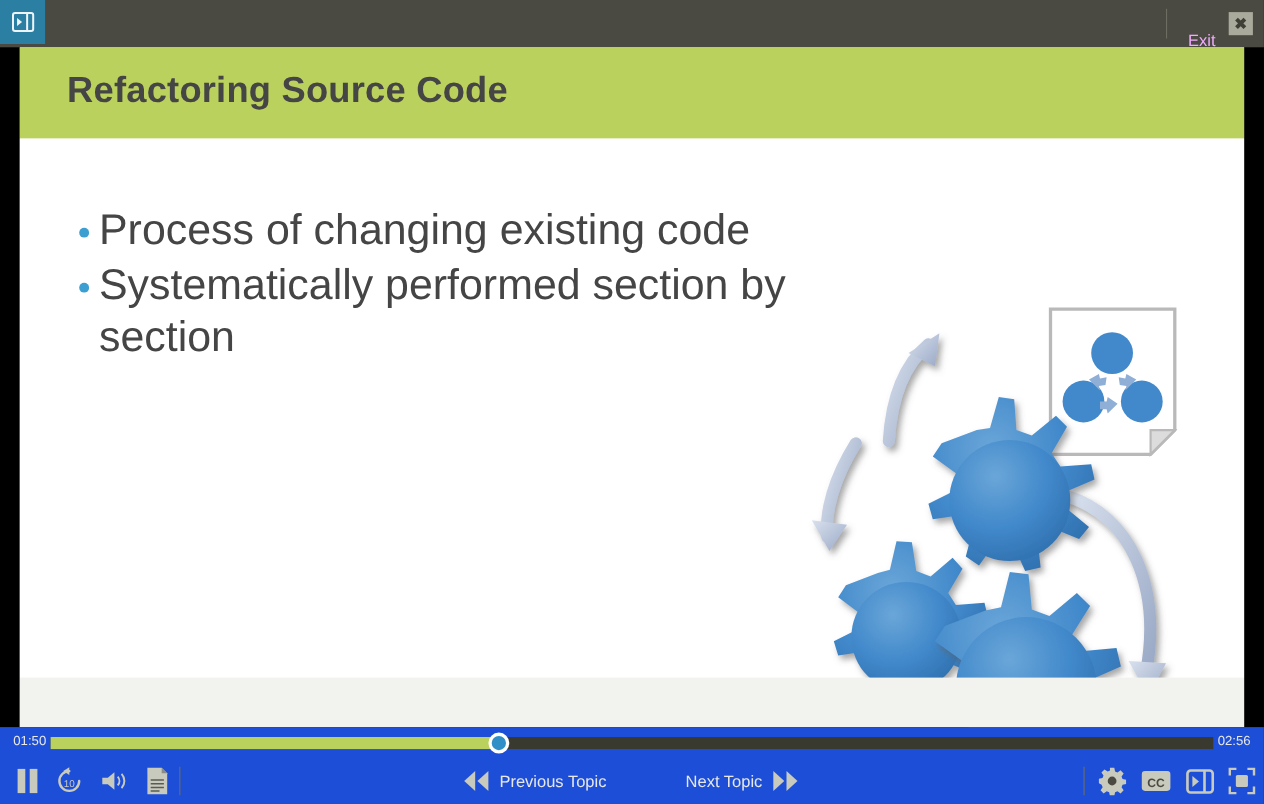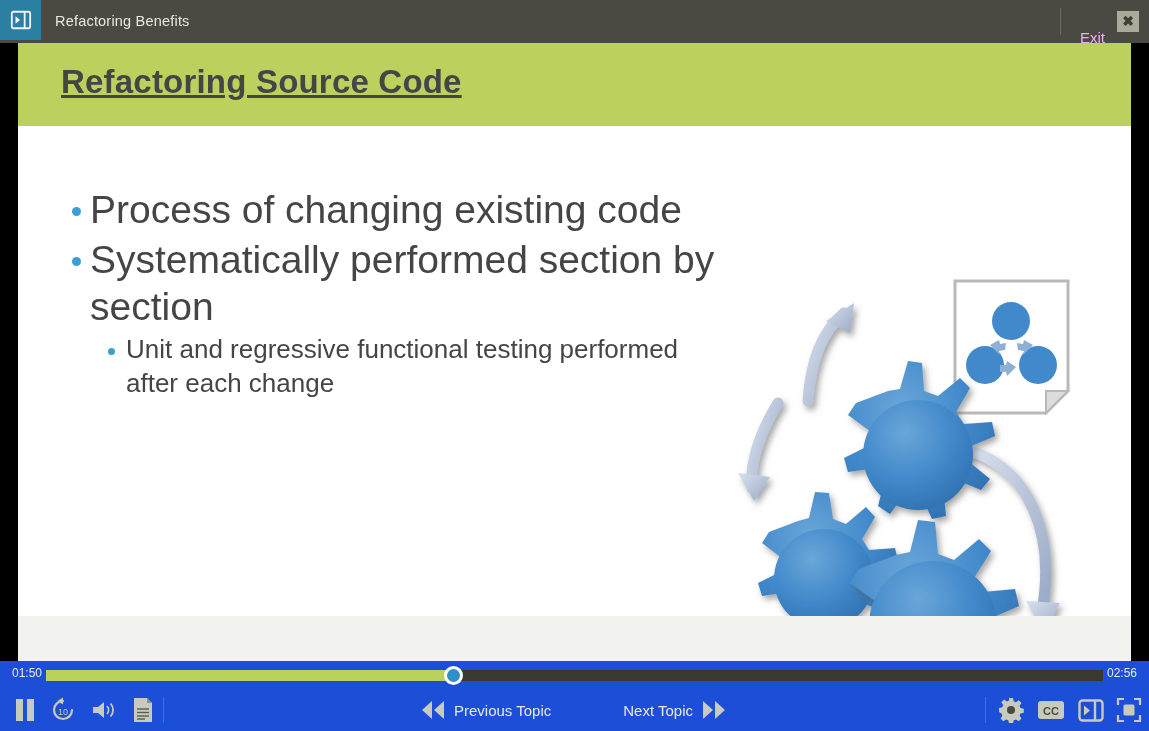--- a/index.html
+++ b/index.html
@@ -16,21 +16,21 @@
   .hdr-sep{position:absolute;right:88px;top:8px;width:1px;height:27px;background:#6d6d63;}
   .exit-btn{position:absolute;right:44px;top:16px;height:54px;line-height:43px;color:#f0abfc;
     font-size:15px;cursor:pointer;}
   .close-btn{position:absolute;right:10px;top:11px;width:22px;height:21px;background:#a9aa9c;
     color:#3f3f38;font-size:14px;font-weight:bold;line-height:21px;text-align:center;cursor:pointer;}
 
   
   .stage{position:absolute;left:18px;top:43px;width:1113px;height:618px;background:#fff;}
   .title-band{position:absolute;left:0;top:0;width:1113px;height:83px;background:#bbd15e;}
   .slide-title{position:absolute;left:43px;top:20px;font-size:33px;font-weight:bold;color:#454545;
-    letter-spacing:.2px;text-decoration:underline;}
+    letter-spacing:.2px;}
   .slide-body{position:absolute;left:0;top:83px;width:1113px;height:490px;background:#fff;}
   .under-strip{position:absolute;left:0;top:573px;width:1113px;height:45px;background:#f2f2ef;}
 
   .bullets{position:absolute;left:40px;top:60px;width:660px;}
   .b1{position:relative;padding-left:32px;font-size:39px;color:#454545;line-height:1.22;margin-bottom:2px;}
   .b2{position:relative;padding-left:68px;font-size:26px;color:#454545;line-height:1.30;margin-bottom:1px;}
   .b1::before{content:"";position:absolute;left:14px;top:.55em;width:9px;height:9px;border-radius:50%;
     background:#3d9fd1;}
   .b2::before{content:"";position:absolute;left:50px;top:.58em;width:7px;height:7px;border-radius:50%;
     background:#3d9fd1;}
@@ -60,38 +60,36 @@
 <div class="player">
 
   <div class="header">
     <div class="sidebar-toggle">
       <svg class="sb-ico" viewBox="0 0 24 24">
         <rect x="2" y="3" width="20" height="18" rx="2" fill="none" stroke="#eef4f7" stroke-width="2"></rect>
         <line x1="16" y1="3" x2="16" y2="21" stroke="#eef4f7" stroke-width="2"></line>
         <path d="M6 8 L11 12 L6 16 Z" fill="#eef4f7"></path>
       </svg>
     </div>
-    <div class="header-title">Refactoring Benefits</div>
     <div class="hdr-sep"></div>
     <div class="exit-btn">Exit</div>
     <div class="close-btn">✖</div>
   </div>
 
   <div class="stage">
 
     <div class="title-band">
       <div class="slide-title">Refactoring Source Code</div>
     </div>
 
     <div class="slide-body">
 
       <div class="bullets">
         <div class="b1">Process of changing existing code</div>
         <div class="b1">Systematically performed section by section</div>
-        <div class="b2">Unit and regressive functional testing performed after each change</div>
       </div>
 
       <div class="art">
         <svg viewBox="0 0 400 400" width="400" height="400">
           <defs>
             <radialGradient id="gg" cx="38%" cy="30%" r="78%">
               <stop offset="0%" stop-color="#6aa6d8"></stop>
               <stop offset="55%" stop-color="#4189cb"></stop>
               <stop offset="100%" stop-color="#2f6fae"></stop>
             </radialGradient>

